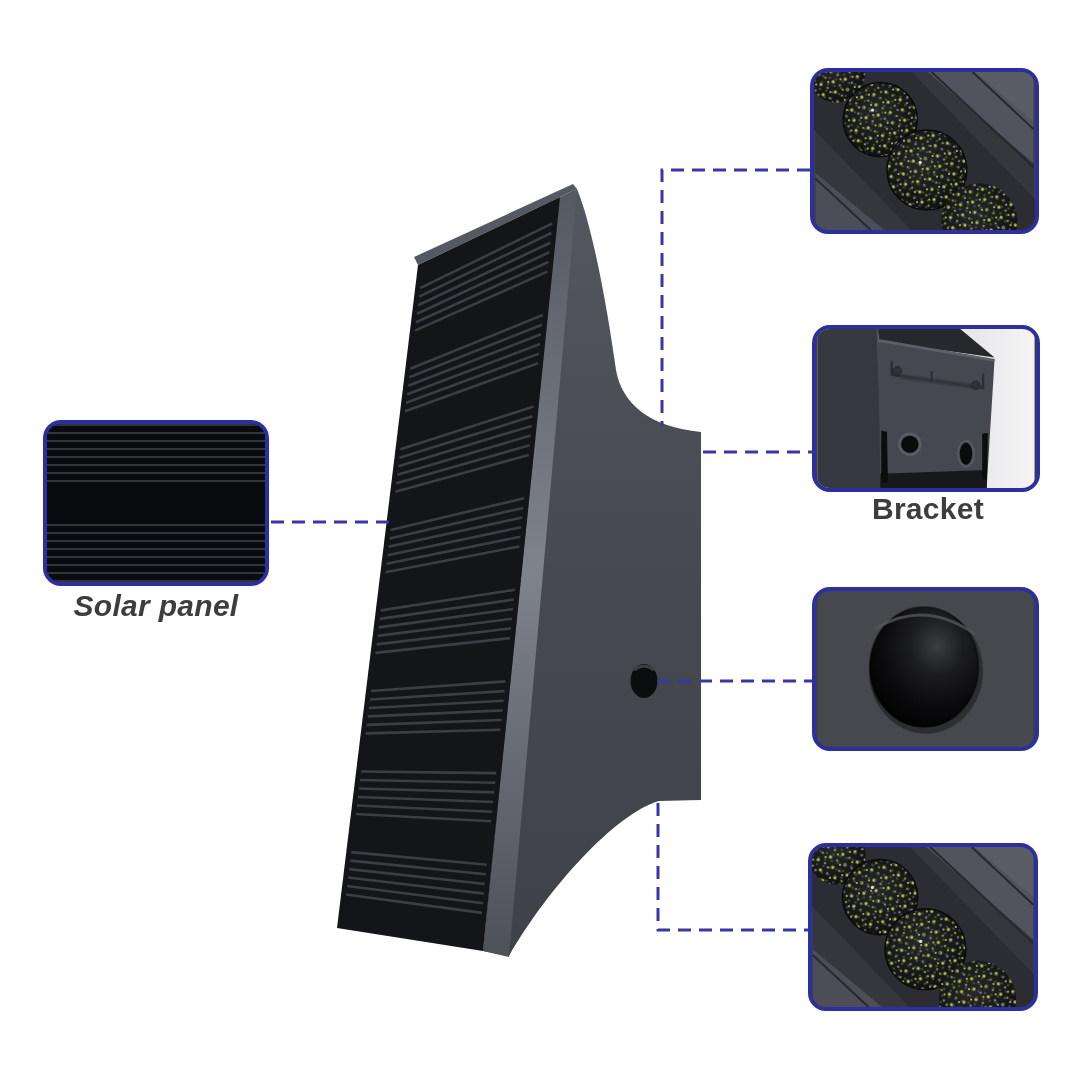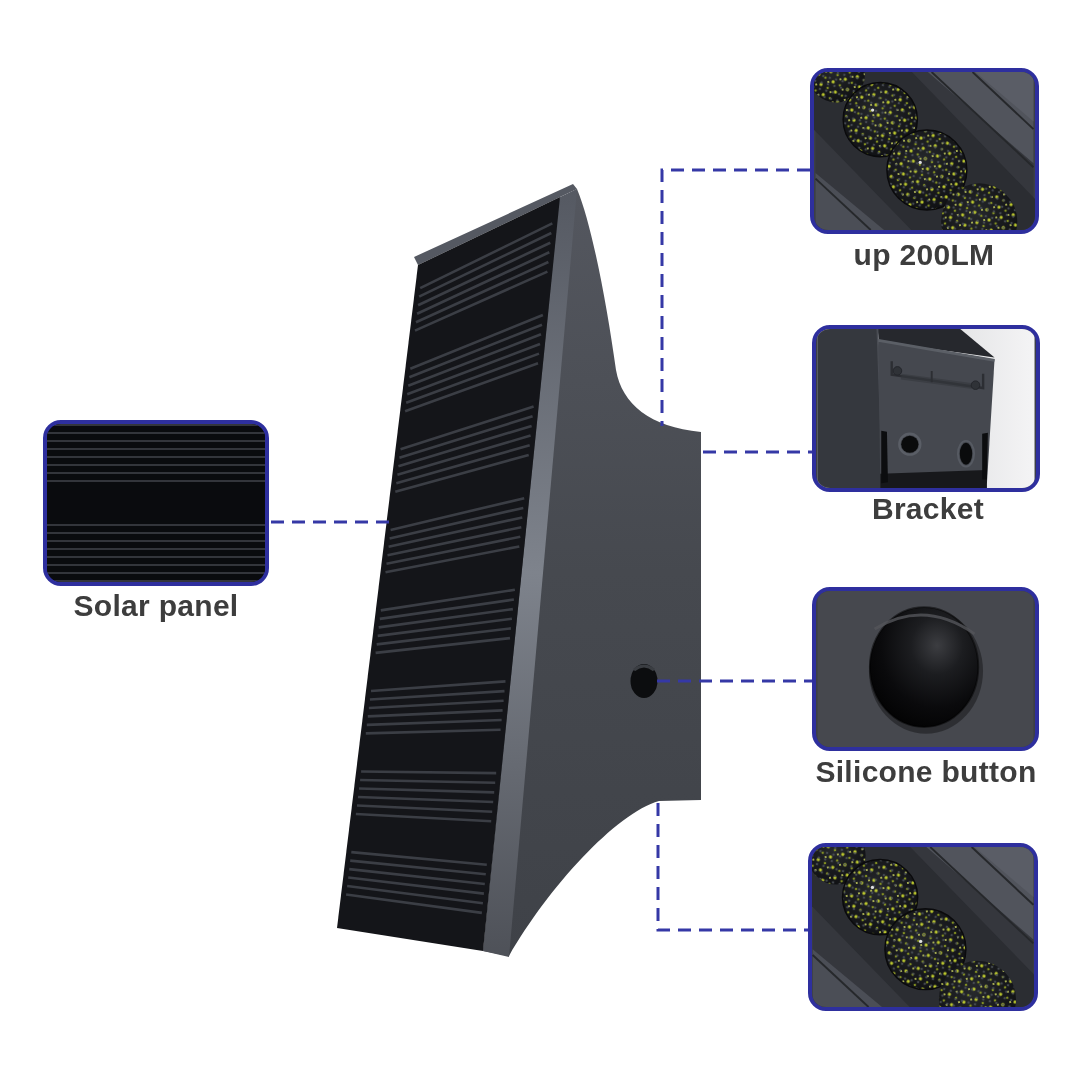--- a/index.html
+++ b/index.html
@@ -139,21 +139,21 @@
     </g>
   </svg>
 
   <div class="card" id="card-solar" style="left:43px;top:420px;width:226px;height:166px;">
     <div style="width:100%;height:100%;">
       <div class="sp-stripes" style="height:40%;"></div>
       <div class="sp-solid" style="height:23%;"></div>
       <div class="sp-stripes" style="height:37%;"></div>
     </div>
   </div>
-  <div class="label" style="left:156px;top:589px;">Solar panel</div>
+  <div class="label" style="left:156px;top:589px;font-style:italic;">Solar panel</div>
 
   <div class="card" style="left:810px;top:68px;width:229px;height:166px;">
     <svg viewBox="0 0 229 166">
       <rect width="229" height="166" fill="#35373d"></rect>
       <polygon points="118,0 229,0 229,96" fill="#51545c"></polygon>
       <polygon points="168,0 229,0 229,52" fill="#5a5d66"></polygon>
       <polygon points="0,106 72,166 0,166" fill="#4b4e56"></polygon>
       <g stroke="#26282b" stroke-width="2">
         <line x1="122" y1="0" x2="229" y2="100"></line>
           <line x1="165" y1="0" x2="229" y2="60"></line>
@@ -181,21 +181,20 @@
         <g>
             <circle cx="172" cy="157" r="40" fill="url(#lensG)"></circle>
             <circle cx="172" cy="157" r="40" fill="url(#ydots)" opacity="0.9"></circle>
             <circle cx="172" cy="157" r="40" fill="url(#mesh)"></circle>
           </g>
         <circle cx="60" cy="40" r="1.7" fill="#ffffff" opacity="0.85"></circle>
           <circle cx="110" cy="95" r="1.7" fill="#ffffff" opacity="0.85"></circle>
       </g>
     </svg>
   </div>
-  <div class="label" style="left:924px;top:238px;">up 200LM</div>
 
   <div class="card" style="left:812px;top:325px;width:228px;height:167px;">
     <svg viewBox="0 0 228 167">
       <rect width="228" height="167" fill="url(#brBg)"></rect>
       <polygon points="63,0 150,0 186,30 65,13" fill="#26282d"></polygon>
       <polygon points="0,0 63,0 69,167 0,167" fill="#35383e"></polygon>
       <line x1="63" y1="0" x2="69" y2="167" stroke="#4a4d54" stroke-width="2"></line>
       <polygon points="64,11 186,32 178,162 66,167" fill="#45484f"></polygon>
       <line x1="64" y1="12" x2="186" y2="33" stroke="#5b5f66" stroke-width="3"></line>
       <path d="M 78,34 L 78,48 L 174,62 L 174,47" fill="none" stroke="#2c2e33" stroke-width="2.5"></path>
@@ -216,21 +215,20 @@
 
   <div class="card" style="left:812px;top:587px;width:227px;height:164px;">
     <svg viewBox="0 0 227 164">
       <rect width="227" height="164" fill="#46484e"></rect>
       <ellipse cx="114" cy="84" rx="60" ry="66" fill="#000000" opacity="0.35"></ellipse>
       <ellipse cx="112" cy="80" rx="57" ry="63" fill="url(#btnG)"></ellipse>
       <ellipse cx="112" cy="80" rx="57" ry="63" fill="none" stroke="#000000" stroke-width="2" opacity="0.5"></ellipse>
       <path d="M 60,40 Q 112,8 165,45" stroke="#54555a" stroke-width="3" fill="none" opacity="0.8"></path>
     </svg>
   </div>
-  <div class="label" style="left:926px;top:755px;">Silicone button</div>
 
   <div class="card" style="left:808px;top:843px;width:230px;height:168px;">
     <svg viewBox="0 0 229 166">
       <rect width="229" height="166" fill="#35373d"></rect>
       <polygon points="118,0 229,0 229,96" fill="#51545c"></polygon>
       <polygon points="168,0 229,0 229,52" fill="#5a5d66"></polygon>
       <polygon points="0,106 72,166 0,166" fill="#4b4e56"></polygon>
       <g stroke="#26282b" stroke-width="2">
         <line x1="122" y1="0" x2="229" y2="100"></line>
           <line x1="165" y1="0" x2="229" y2="60"></line>

